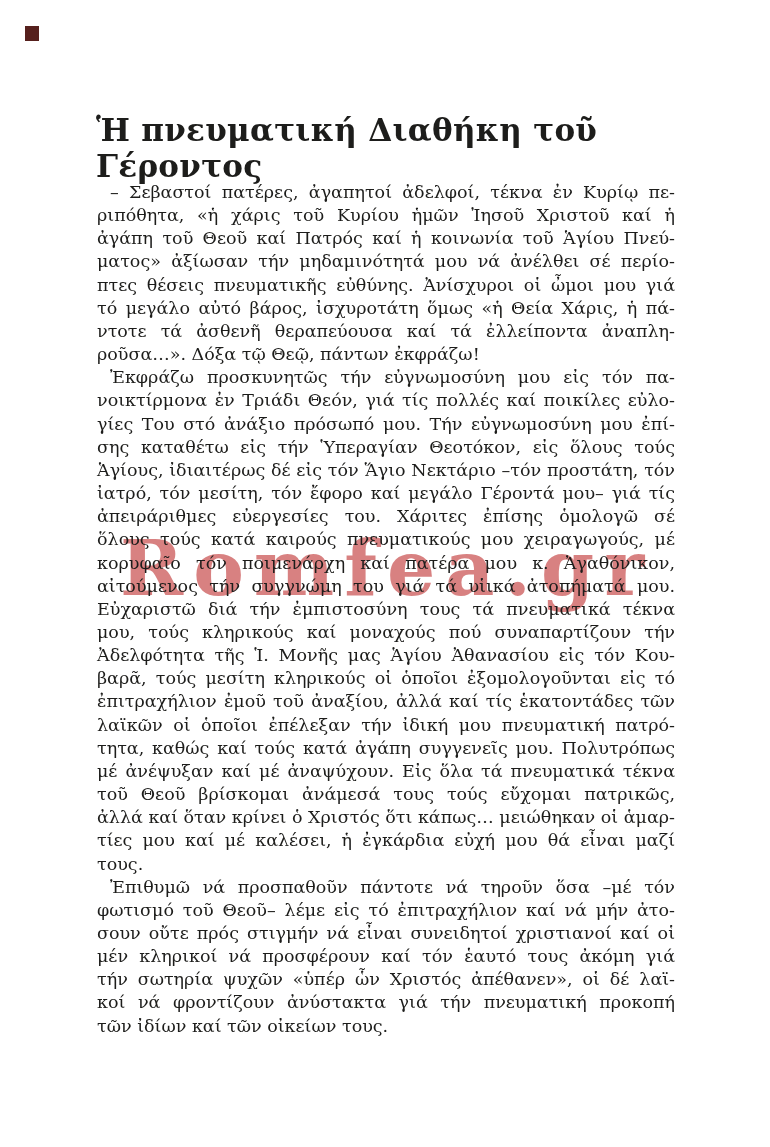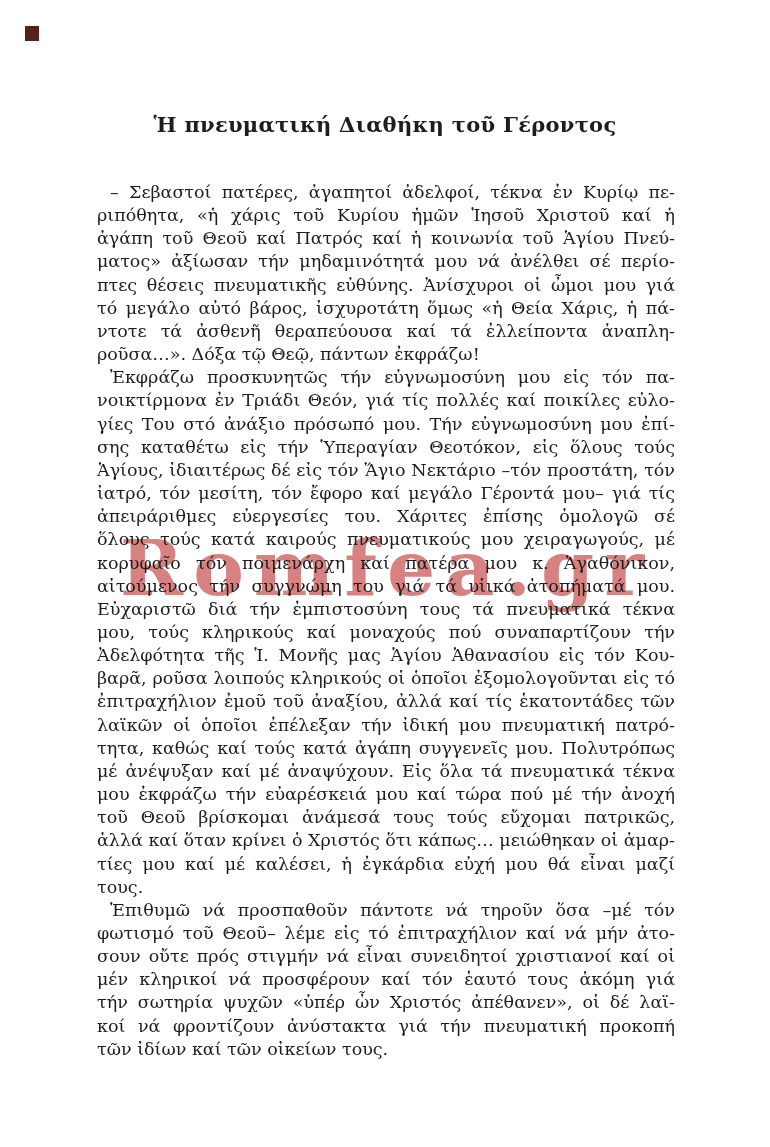--- a/index.html
+++ b/index.html
@@ -16,22 +16,22 @@
     width:14px; height:15px;
   }
   .watermark {
     position:absolute; left:120px; top:524px;
     font-size:76px; font-weight:bold; letter-spacing:10px;
     opacity:0.55; z-index:1;
     white-space:nowrap;
   }
   .title {
     position:absolute; left:96px; top:112px; width:578px;
-    margin:0; text-align:center;
-    font-size:21px; font-weight:bold; letter-spacing:0.3px;
+    margin:0; text-align:left;
+    font-size:31px; font-weight:bold; letter-spacing:0.3px;
     z-index:2;
   }
   .body-text {
     position:absolute; left:97px; top:181px; width:578px;
     z-index:2;
     font-size:17.5px; line-height:23.15px;
   }
   .para { margin:0; }
   .para .line {
     text-align:justify;
@@ -65,26 +65,25 @@
         <div class="line">σης καταθέτω εἰς τήν Ὑπεραγίαν Θεοτόκον, εἰς ὅλους τούς</div>
         <div class="line">Ἁγίους, ἰδιαιτέρως δέ εἰς τόν Ἅγιο Νεκτάριο –τόν προστάτη, τόν</div>
         <div class="line">ἰατρό, τόν μεσίτη, τόν ἔφορο καί μεγάλο Γέροντά μου– γιά τίς</div>
         <div class="line">ἀπειράριθμες εὐεργεσίες του. Χάριτες ἐπίσης ὁμολογῶ σέ</div>
         <div class="line">ὅλους τούς κατά καιρούς πνευματικούς μου χειραγωγούς, μέ</div>
         <div class="line">κορυφαῖο τόν ποιμενάρχη καί πατέρα μου κ. Ἀγαθόνικον,</div>
         <div class="line">αἰτούμενος τήν συγγνώμη του γιά τά υἱικά ἀτοπήματά μου.</div>
         <div class="line">Εὐχαριστῶ διά τήν ἐμπιστοσύνη τους τά πνευματικά τέκνα</div>
         <div class="line">μου, τούς κληρικούς καί μοναχούς πού συναπαρτίζουν τήν</div>
         <div class="line">Ἀδελφότητα τῆς Ἱ. Μονῆς μας Ἁγίου Ἀθανασίου εἰς τόν Κου-</div>
-        <div class="line">βαρᾶ, ροῦσα λοιπούς κληρικούς οἱ ὁποῖοι ἐξομολογοῦνται εἰς τό</div>
+        <div class="line">βαρᾶ, τούς μεσίτη κληρικούς οἱ ὁποῖοι ἐξομολογοῦνται εἰς τό</div>
         <div class="line">ἐπιτραχήλιον ἐμοῦ τοῦ ἀναξίου, ἀλλά καί τίς ἑκατοντάδες τῶν</div>
         <div class="line">λαϊκῶν οἱ ὁποῖοι ἐπέλεξαν τήν ἰδική μου πνευματική πατρό-</div>
         <div class="line">τητα, καθώς καί τούς κατά ἀγάπη συγγενεῖς μου. Πολυτρόπως</div>
         <div class="line">μέ ἀνέψυξαν καί μέ ἀναψύχουν. Εἰς ὅλα τά πνευματικά τέκνα</div>
-        <div class="line">μου ἐκφράζω τήν εὐαρέσκειά μου καί τώρα πού μέ τήν ἀνοχή</div>
         <div class="line">τοῦ Θεοῦ βρίσκομαι ἀνάμεσά τους τούς εὔχομαι πατρικῶς,</div>
         <div class="line">ἀλλά καί ὅταν κρίνει ὁ Χριστός ὅτι κάπως… μειώθηκαν οἱ ἁμαρ-</div>
         <div class="line lastline">τίες μου καί μέ καλέσει, ἡ ἐγκάρδια εὐχή μου θά εἶναι μαζί τους.</div>
       </div>
       <div class="para">
         <div class="line first">Ἐπιθυμῶ νά προσπαθοῦν πάντοτε νά τηροῦν ὅσα –μέ τόν</div>
         <div class="line">φωτισμό τοῦ Θεοῦ– λέμε εἰς τό ἐπιτραχήλιον καί νά μήν ἀτο-</div>
         <div class="line">σουν οὔτε πρός στιγμήν νά εἶναι συνειδητοί χριστιανοί καί οἱ</div>
         <div class="line">μέν κληρικοί νά προσφέρουν καί τόν ἑαυτό τους ἀκόμη γιά</div>
         <div class="line">τήν σωτηρία ψυχῶν «ὑπέρ ὧν Χριστός ἀπέθανεν», οἱ δέ λαϊ-</div>

